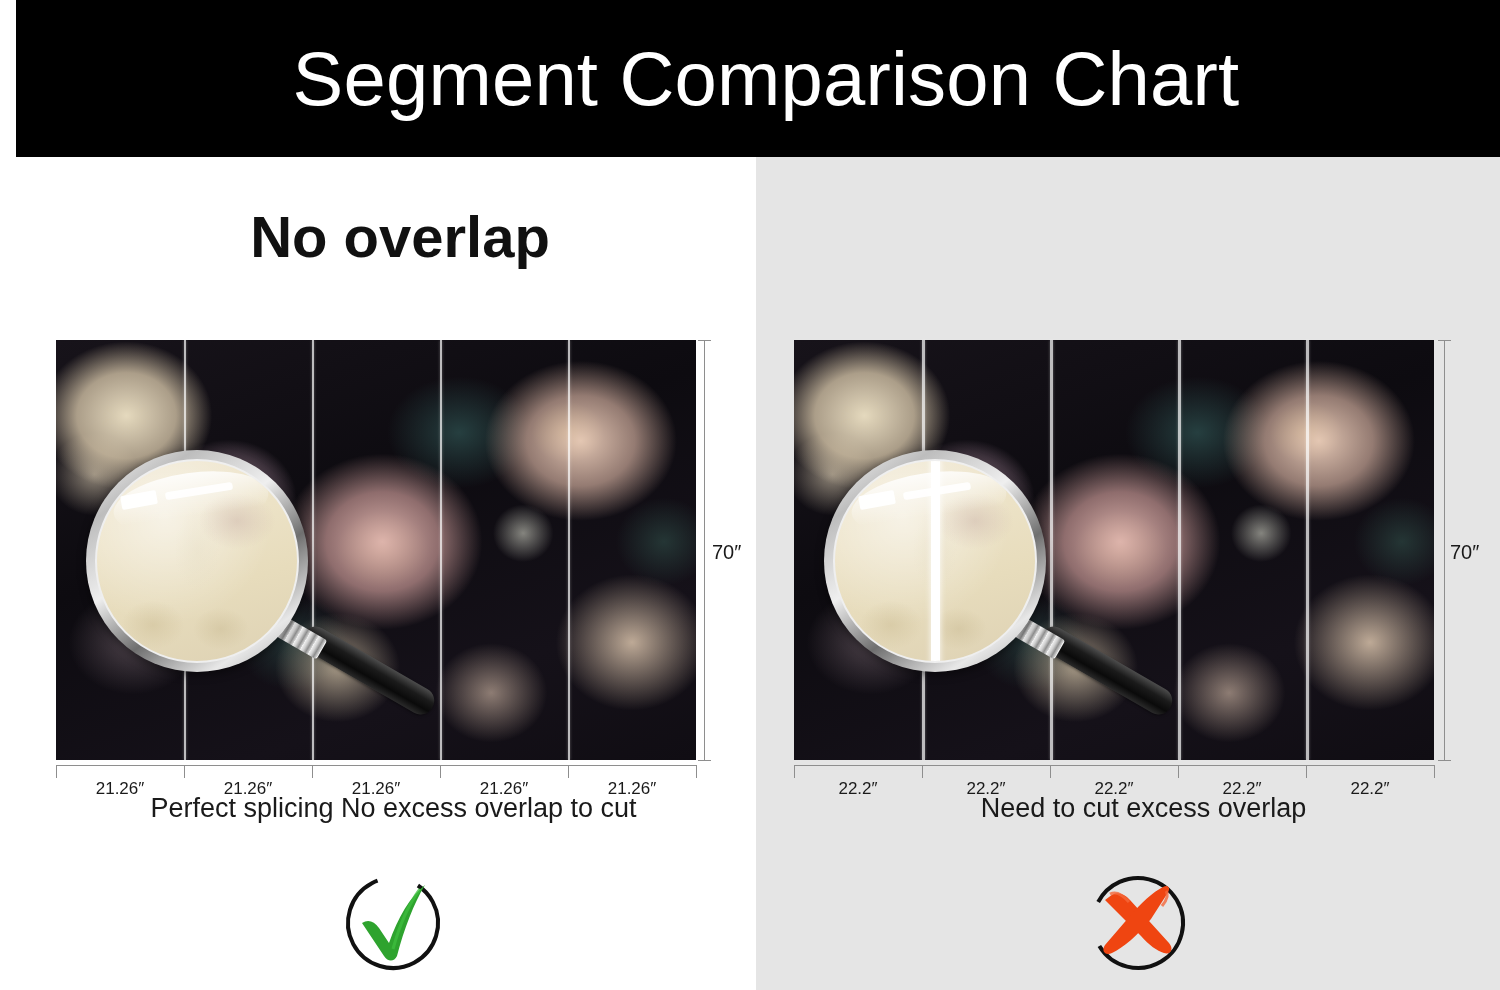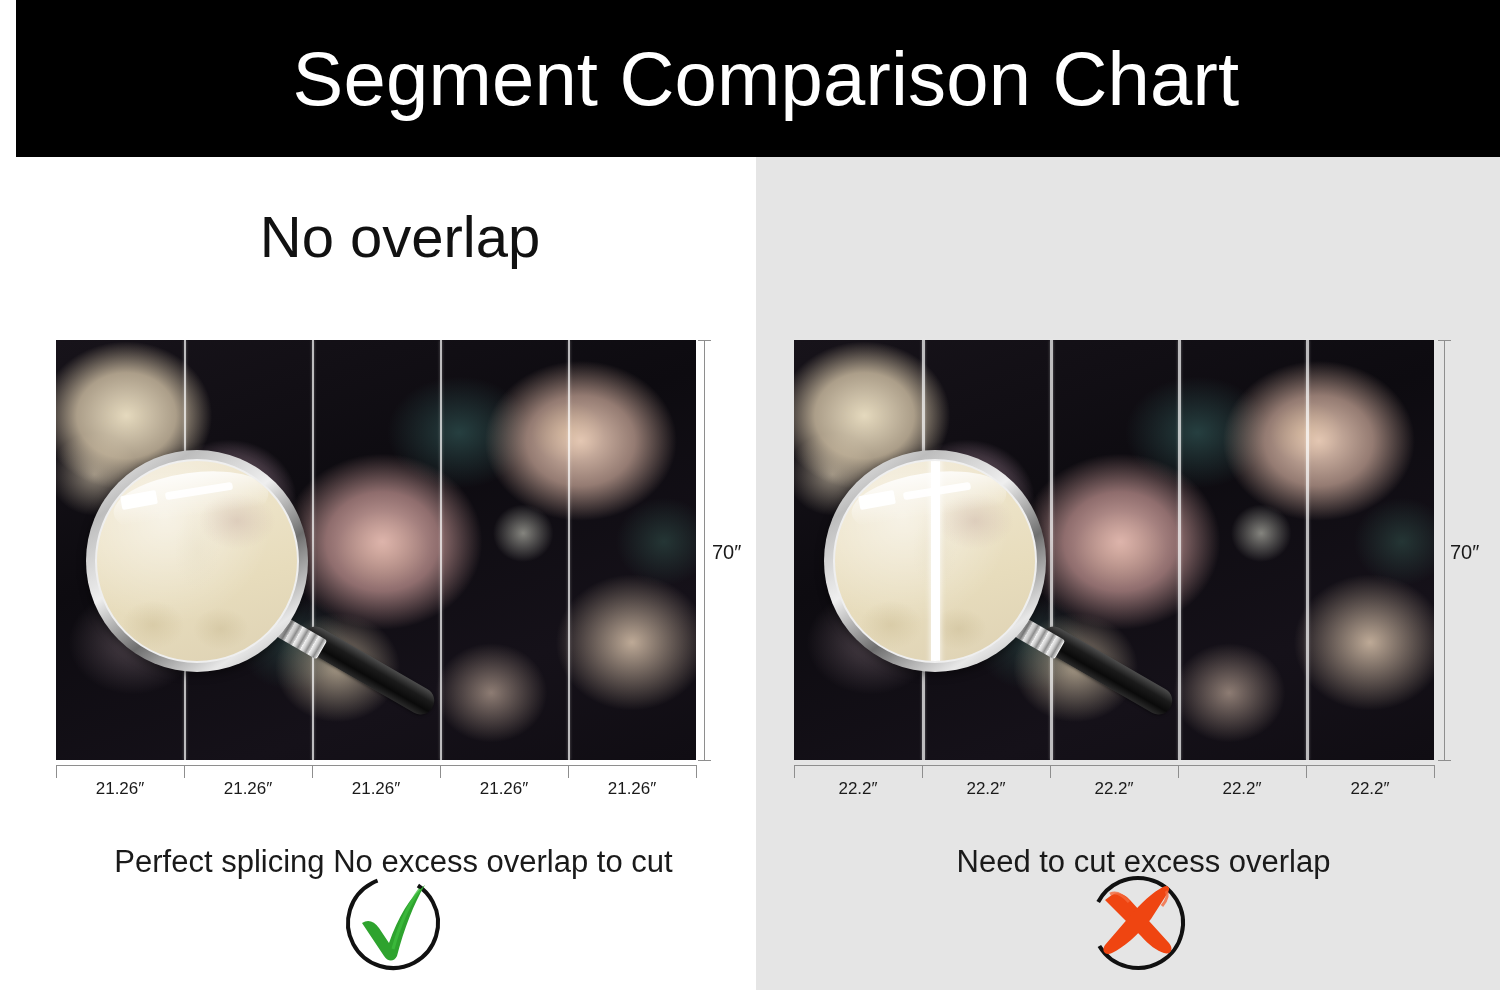--- a/index.html
+++ b/index.html
@@ -47,21 +47,21 @@
   }
   .half-left  { left: 0px;   width: 740px; background: #ffffff; }
   .half-right { left: 740px; width: 760px; background: #e5e5e5; }
 
   .panel-heading {
     position: absolute;
     top: 48px;
     width: 100%;
     text-align: center;
     font-size: 58px;
-    font-weight: 400;
+    font-weight: 700;
     color: #111111;
     letter-spacing: 0px;
     padding-left: 28px;
   }
   .half-left .panel-heading  { top: 46px; }
   .half-right .panel-heading { top: 46px; }
 
   
   .mural-wrap { position: absolute; }
   .mural-wrap.left  { left: 40px;  top: 183px; width: 640px; height: 420px; }
@@ -226,23 +226,23 @@
     font-size: 20px;
     color: #1a1a1a;
     white-space: nowrap;
   }
 
   
   .caption {
     position: absolute;
     width: 100%;
     text-align: center;
-    font-size: 31px;
+    font-size: 27px;
     color: #1a1a1a;
-    top: 687px;
+    top: 636px;
     padding-left: 15px;
   }
 
   
   .status-icon {
     position: absolute;
     top: 710px;
     left: 50%;
     width: 110px; height: 110px;
     margin-left: -55px;

